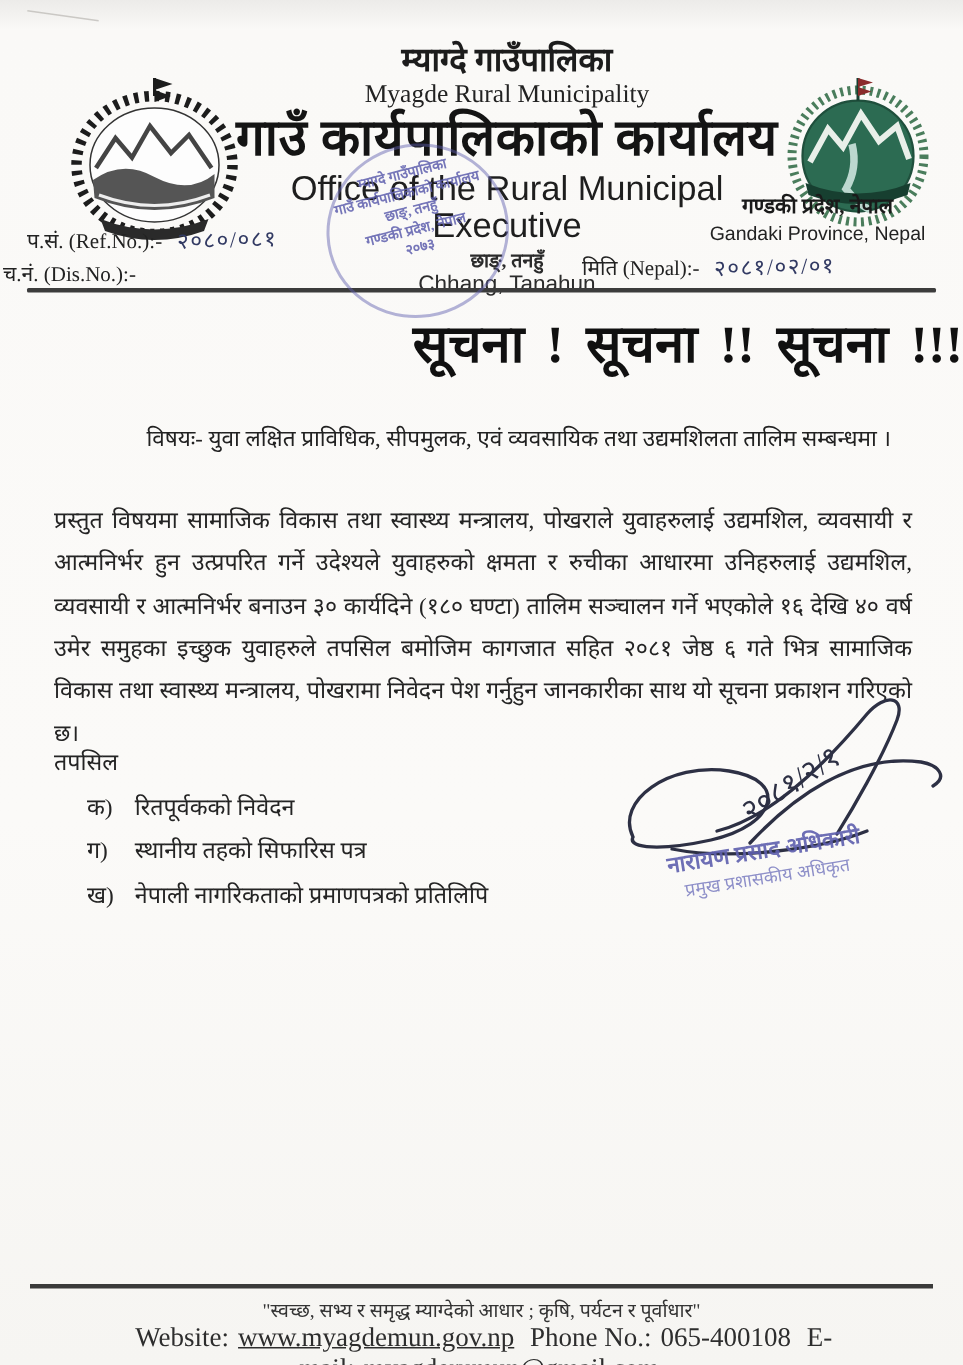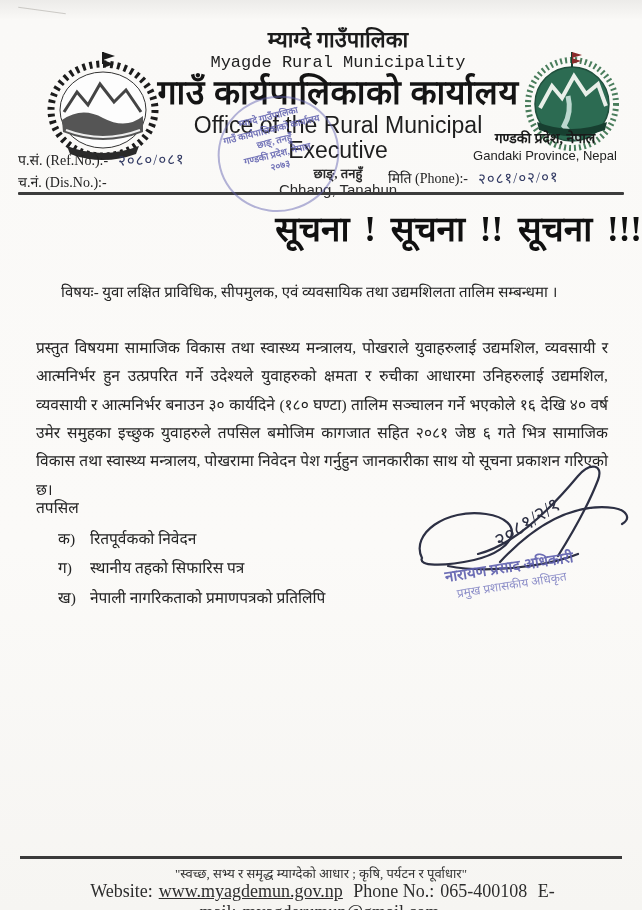--- a/index.html
+++ b/index.html
@@ -14,47 +14,47 @@
     overflow:hidden;
   }
   .scan-artifact{position:absolute;left:18px;top:10px;width:48px;height:1px;
     background:#b9b6b2;transform:rotate(8deg);opacity:.7;}
   
   .emblem{position:absolute;}
   .emblem-left{left:42px;top:50px;width:122px;height:114px;}
   .emblem-right{left:522px;top:46px;width:100px;height:108px;}
   .head-center{position:absolute;left:150px;top:28px;width:376px;text-align:center;line-height:1.12;}
   .muni-np{font-size:22px;font-weight:bold;color:#1c1c1c;}
-  .muni-en{font-size:17px;color:#222;font-family:Liberation Mono, monospace;}
+  .muni-en{font-size:17px;color:#222;font-family:Liberation Serif, serif;}
   .office-np{font-size:34px;font-weight:bold;color:#141414;margin-top:2px;letter-spacing:.5px;}
   .office-en{font-size:23px;color:#1e1e1e;font-family:"Liberation Sans","DejaVu Sans",sans-serif;margin-top:1px;}
   .place-np{font-size:13px;font-weight:bold;margin-top:3px;}
   .place-en{font-size:15px;font-family:"Liberation Sans","DejaVu Sans",sans-serif;}
   .year-line{font-size:15px;font-weight:bold;margin-top:2px;}
   .province{position:absolute;left:455px;top:131px;width:180px;text-align:center;line-height:1.18;}
   .province-np{font-size:14px;font-weight:bold;color:#1a1a1a;}
   .province-en{font-size:13px;font-family:"Liberation Sans","DejaVu Sans",sans-serif;color:#222;}
   
   .meta-label{font-size:14px;color:#222;text-align:center;}
   .ref-row{position:absolute;left:18px;top:149px;}
-  .dis-row{position:absolute;left:18px;top:172px;}
+  .dis-row{position:absolute;left:2px;top:172px;}
   .date-row{position:absolute;left:388px;top:167px;}
   .handwriting{color:#323a63;font-size:15px;letter-spacing:1px;display:inline-block;transform:rotate(-1.5deg);padding-left:6px;}
   .head-rule{position:absolute;left:18px;top:192px;width:606px;height:3px;background:#3c3c3c;border-radius:1px;}
   
   .stamp{position:absolute;left:212px;top:108px;width:132px;height:96px;
     transform:rotate(-14deg);color:#5e5fae;opacity:.85;text-align:center;
     font-size:10px;line-height:1.25;font-weight:bold;pointer-events:none;}
   .stamp-ring{position:absolute;left:6px;top:-12px;width:118px;height:112px;border:2px solid rgba(94,95,174,.55);border-radius:50%;}
   .stamp-inner{position:relative;top:2px;}
   .stamp-inner div{white-space:nowrap;transform:scale(.95);}
   
   .notice-title{position:absolute;left:0;top:204px;width:100%;text-align:right;
     font-size:35px;font-weight:600;color:#101010;word-spacing:6px;}
-  .subject{position:absolute;left:61px;top:281px;width:546px;text-align:left;font-size:15px;color:#222;}
+  .subject{position:absolute;left:48px;top:281px;width:546px;text-align:right;font-size:15px;color:#222;}
   .body-par{position:absolute;left:36px;top:334px;width:572px;font-size:15.5px;
     line-height:1.83;text-align:justify;color:#242424;}
   .tapasil{position:absolute;left:36px;top:496px;font-size:15.5px;color:#242424;}
   .doc-list{position:absolute;left:58px;top:524px;font-size:15.5px;color:#242424;line-height:1.9;}
   .doc-list .row{white-space:nowrap;}
   .doc-list .marker{display:inline-block;width:28px;}
   
   .sig-wrap{position:absolute;left:408px;top:462px;width:230px;height:160px;}
   .sig-svg{position:absolute;left:0;top:0;}
   .sig-name{position:absolute;left:36px;top:94px;transform:rotate(-9deg);
@@ -116,21 +116,21 @@
   </div>
 
   <div class="ref-row">
     <span class="meta-label">प.सं. (Ref.No.):-</span>
     <span class="handwriting">२०८०/०८१</span>
   </div>
   <div class="dis-row">
     <span class="meta-label">च.नं. (Dis.No.):-</span>
   </div>
   <div class="date-row">
-    <span class="meta-label">मिति (Phone):-</span>
+    <span class="meta-label">मिति (Nepal):-</span>
     <span class="handwriting">२०८१/०२/०१</span>
   </div>
   <div class="head-rule"></div>
 
   <div class="stamp">
     <div class="stamp-ring"></div>
     <div class="stamp-inner">
       <div>म्याग्दे गाउँपालिका</div>
       <div>गाउँ कार्यपालिकाको कार्यालय</div>
       <div>छाङ्, तनहुँ</div>

